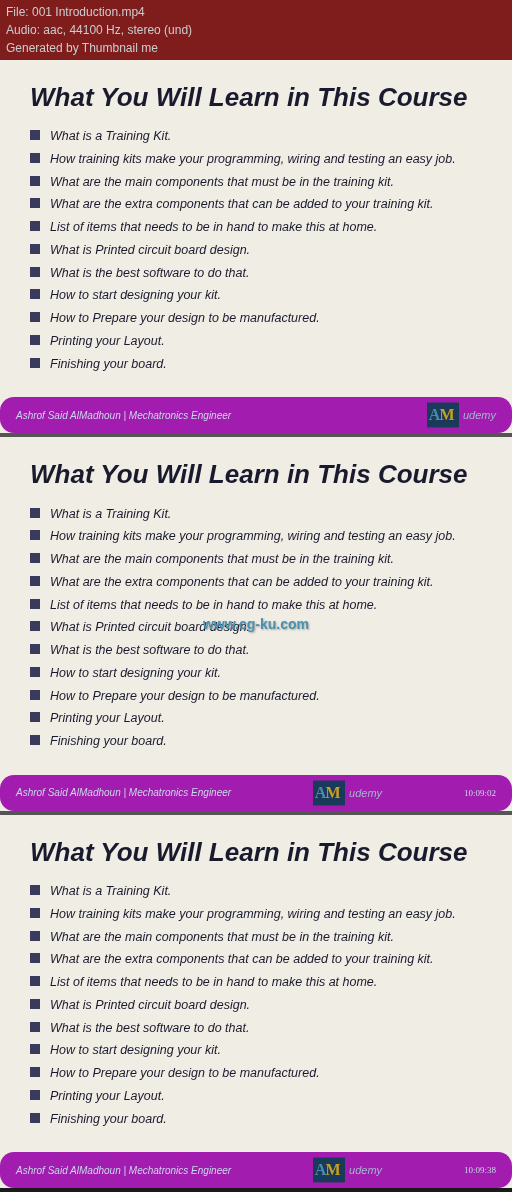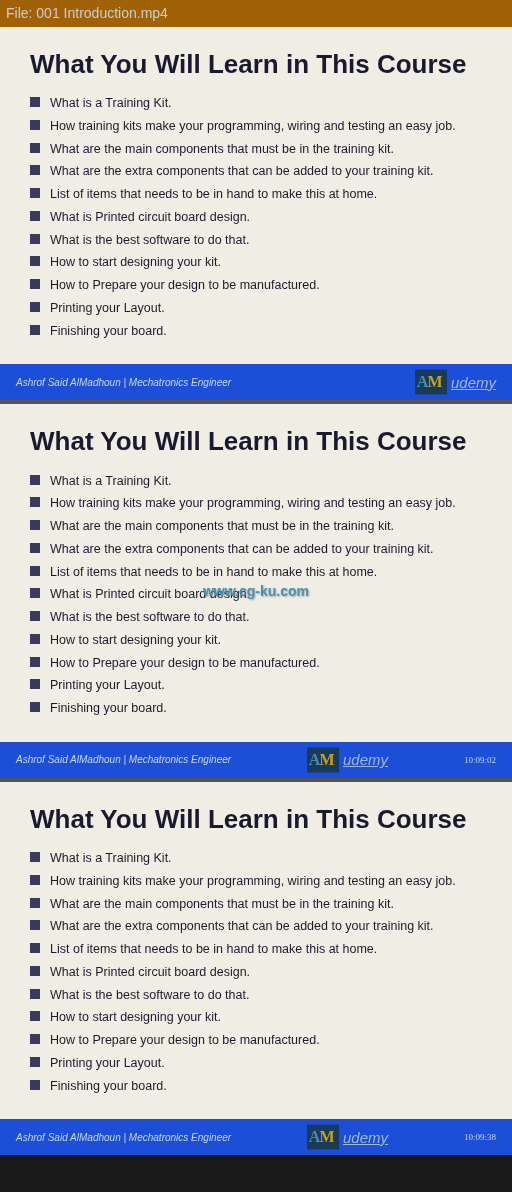--- a/index.html
+++ b/index.html
@@ -5,36 +5,37 @@
     * { margin: 0; padding: 0; box-sizing: border-box; }
     body {
       width: 512px;
       background: #1a1a1a;
       font-family: Arial, sans-serif;
       font-size: 13px;
     }
 
     
     .file-info-bar {
-      background: #a16207;
+      background: #7f1d1d;
       color: #ccc;
-      font-size: 14px;
+      font-size: 12px;
       padding: 3px 6px;
       line-height: 1.5;
     }
 
     
     .slide-panel {
       background: #f0ede5;
       margin: 0;
       position: relative;
     }
 
     .slide-content {
       padding: 22px 30px 20px 30px;
+      font-style: italic;
     }
 
     .slide-title {
       font-size: 26px;
       font-weight: bold;
       color: #1a1a2e;
       margin-bottom: 14px;
       line-height: 1.2;
     }
 
@@ -57,46 +58,46 @@
       width: 10px;
       height: 10px;
       background: #3a3a5c;
       flex-shrink: 0;
       margin-top: 3px;
       margin-right: 10px;
     }
 
     
     .slide-footer {
-      background: #1d4ed8;
+      background: #a21caf;
       height: 36px;
       display: flex;
       align-items: center;
       justify-content: space-between;
       padding: 0 16px;
       position: relative;
+      border-radius: 14px;
     }
 
     .footer-name {
       color: #c8d8e8;
       font-size: 10px;
       font-style: italic;
     }
 
     .footer-logo-area {
       display: flex;
       align-items: center;
       gap: 4px;
     }
 
     .udemy-logo {
       color: #a0b8cc;
-      font-size: 15px;
+      font-size: 11px;
       font-style: italic;
-      text-decoration: underline;
     }
 
     
     .watermark {
       position: absolute;
       top: 50%;
       left: 50%;
       transform: translate(-50%, -50%);
       color: #4a90b0;
       font-size: 14px;
@@ -123,20 +124,22 @@
     .am-svg {
       width: 32px;
       height: 26px;
     }
   </style>
 </head>
 <body>
 
 <div class="file-info-bar">
   <div>File: 001 Introduction.mp4</div>
+  <div>Audio: aac, 44100 Hz, stereo (und)</div>
+  <div>Generated by Thumbnail me</div>
 </div>
 
 <div class="slide-panel">
   <div class="slide-content">
     <div class="slide-title">What You Will Learn in This Course</div>
     <ul class="bullet-list">
     <li>
           <span class="bullet-icon"></span>
           <span>What is a Training Kit.</span>
         </li>

